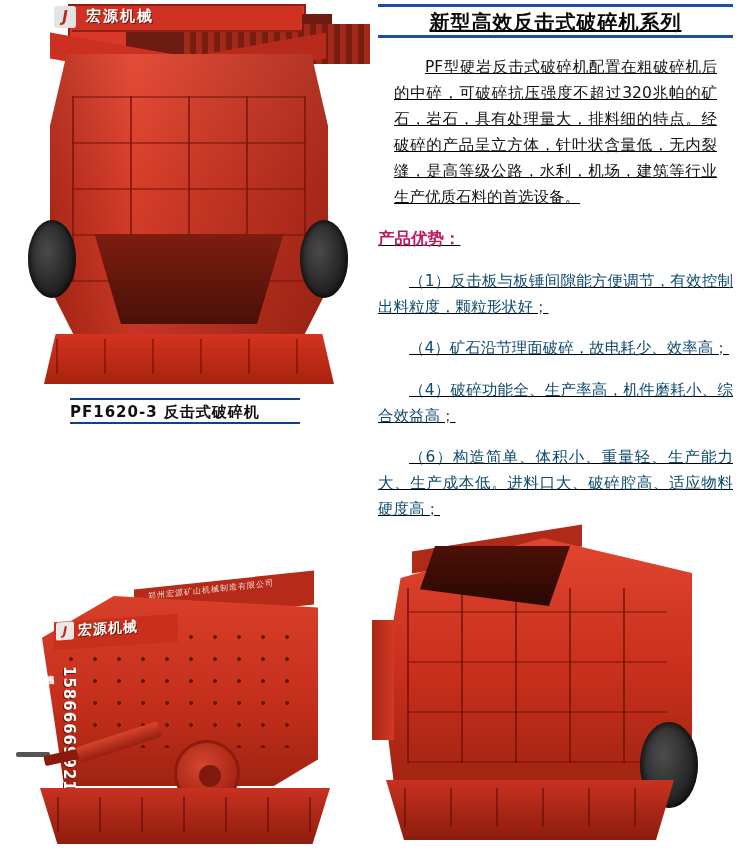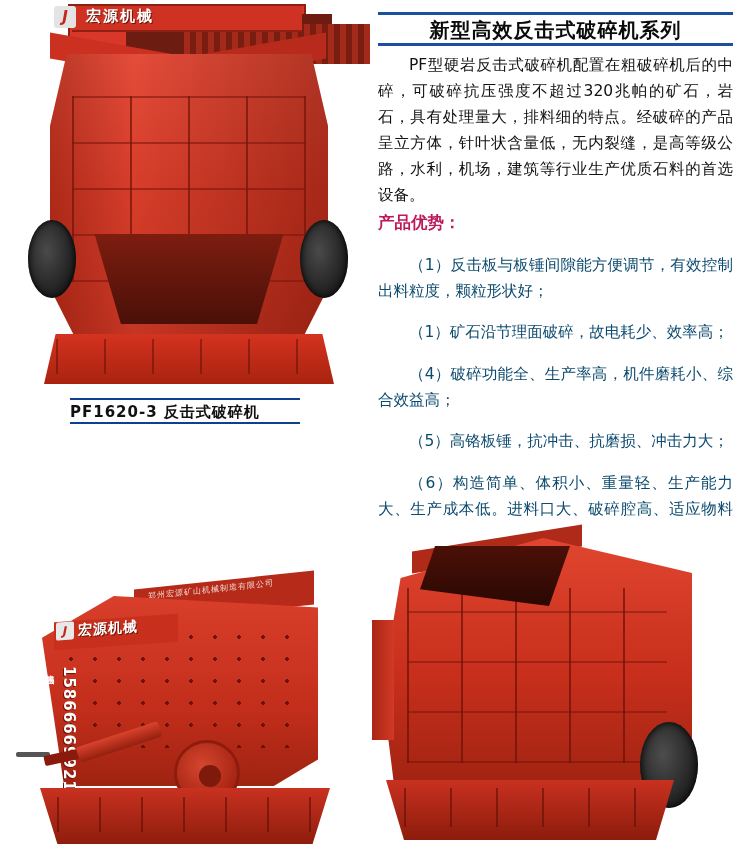--- a/index.html
+++ b/index.html
@@ -124,23 +124,24 @@
     line-height: 24px;
     color: #111111;
     font-size: 15px;
     font-weight: bold;
     letter-spacing: 1px;
   }
 
   
   .text-col {
     position: absolute;
-    left: 372px; top: 8px;
+    left: 372px; top: 0;
     width: 369px; height: 530px;
     padding: 0 8px 0 6px;
+    text-decoration: underline;
   }
   .title-bar {
     position: relative;
     margin: 4px 0 6px 0;
     height: 34px;
     border-top: 3px solid #1b4fa0;
     border-bottom: 3px solid #1b4fa0;
     text-align: center;
   }
   .title-bar .t {
@@ -150,21 +151,21 @@
     font-weight: bold;
     color: #0b0b0b;
     letter-spacing: 1px;
   }
   .body-text {
     font-size: 15.5px;
     line-height: 26px;
     color: #111111;
     text-align: justify;
   }
-  .body-text p { margin: 0; }
+  .body-text p { margin: 16px; }
   .indent { text-indent: 2em; }
   .sub-head {
     font-size: 16.5px;
     font-weight: bold;
     color: #be185d;
     margin: 2px 0 0 0;
     line-height: 26px;
   }
   .list-item {
     font-size: 15.5px;
@@ -361,23 +362,22 @@
     </div>
 
     <div class="body-text">
       <p class="indent">PF型硬岩反击式破碎机配置在粗破碎机后的中碎，可破碎抗压强度不超过320兆帕的矿石，岩石，具有处理量大，排料细的特点。经破碎的产品呈立方体，针叶状含量低，无内裂缝，是高等级公路，水利，机场，建筑等行业生产优质石料的首选设备。</p>
     </div>
 
     <div class="sub-head">产品优势：</div>
 
     <div>
       <p class="list-item first-indent">（1）反击板与板锤间隙能方便调节，有效控制出料粒度，颗粒形状好；</p>
-      <p class="list-item first-indent">（1）矿石沿节理面破碎，故电耗少、效率高；</p>
+      <p class="list-item first-indent">（4）矿石沿节理面破碎，故电耗少、效率高；</p>
       <p class="list-item first-indent">（4）破碎功能全、生产率高，机件磨耗小、综合效益高；</p>
-      <p class="list-item first-indent">（5）高铬板锤，抗冲击、抗磨损、冲击力大；</p>
       <p class="list-item first-indent">（6）构造简单、体积小、重量轻、生产能力大、生产成本低。进料口大、破碎腔高、适应物料硬度高；</p>
       <p class="list-item first-indent">（7）破碎比大，可达40，因此可以简化破碎流程，可使三段破碎变成两段或一段破碎，降低选矿厂设备费用。</p>
     </div>
   </div>
 
   <div class="photo-bl">
     <div class="bl-machine">
       <div class="bl-top-plate"></div>
       <div class="bl-top-text">郑州宏源矿山机械制造有限公司</div>
 

